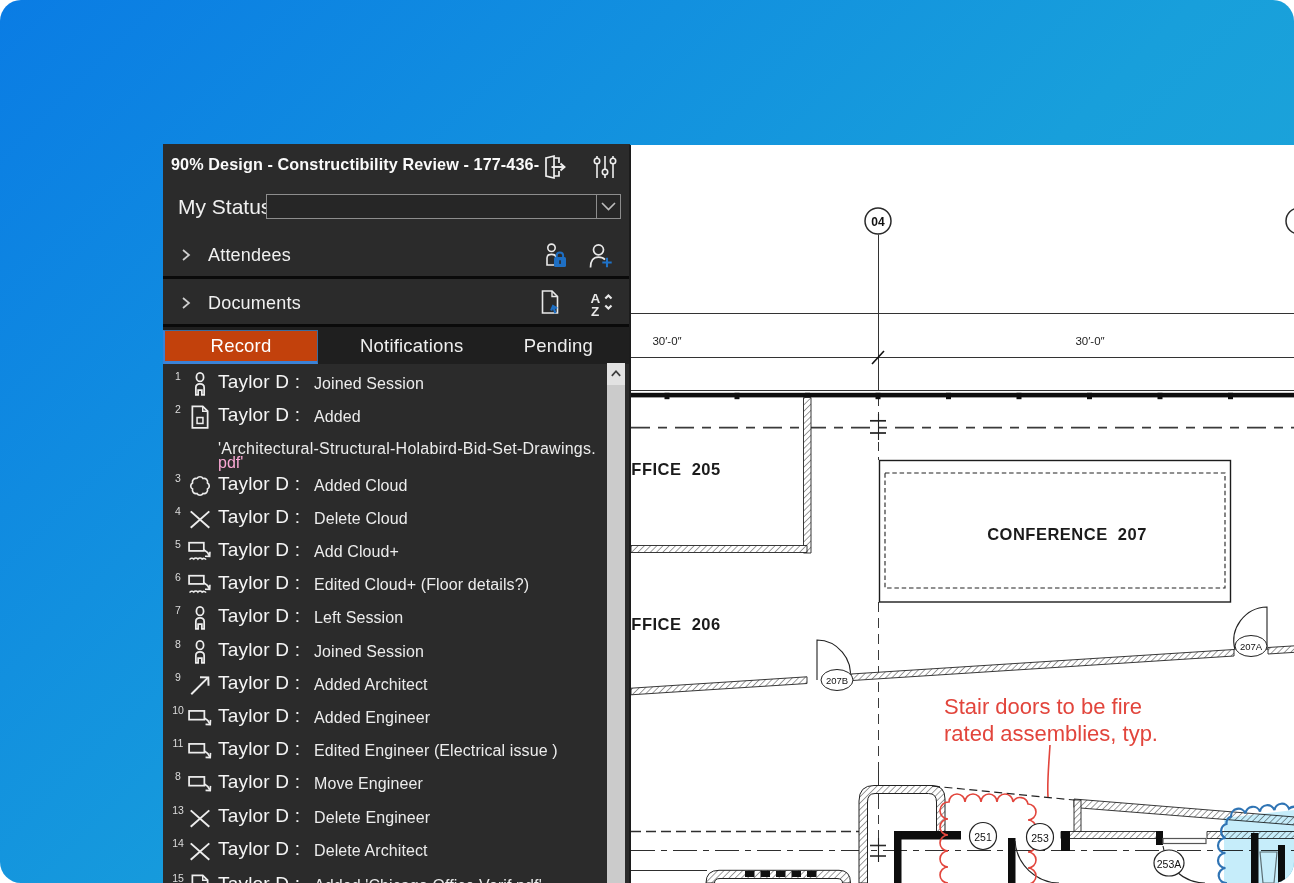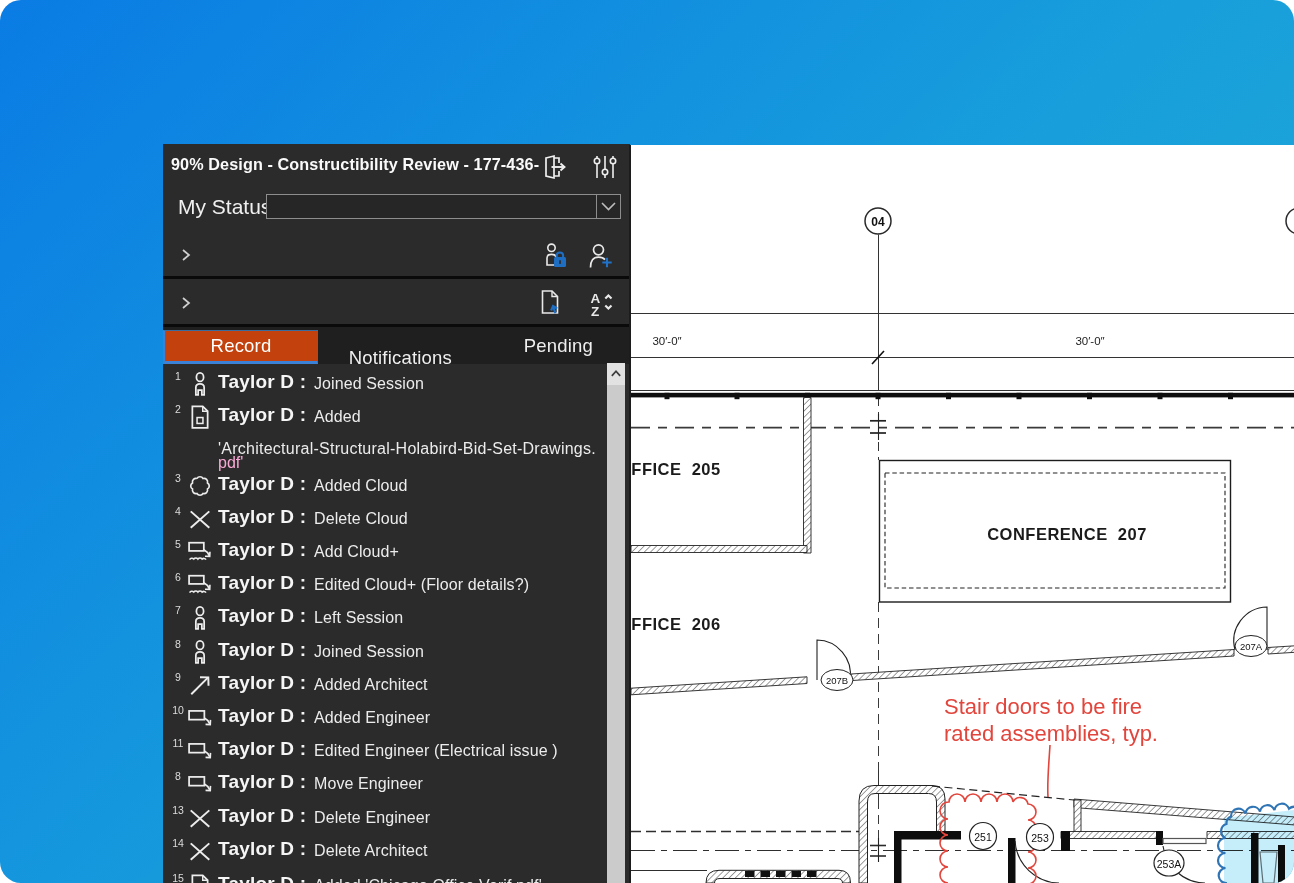--- a/index.html
+++ b/index.html
@@ -24,21 +24,21 @@
 #tabbar{position:absolute;left:0;top:183px;width:100%;height:37px;background:#1f1f1f;}
 #tabrec{position:absolute;left:0px;top:186px;width:155px;height:34px;background:#c2410c;
  border-left:2.5px solid #3b82d6;border-bottom:3px solid #3b82d6;border-top:1px solid #3a6c9e;border-right:1px solid #3a6c9e;
  color:#fff;font-size:18.5px;text-align:center;line-height:29px;letter-spacing:0.2px;}
 .tab{position:absolute;top:186px;height:32px;color:#efefef;font-size:18.5px;line-height:32px;letter-spacing:0.2px;}
 
 #list{position:absolute;left:0;top:220px;width:100%;height:519px;background:#2b2b2b;overflow:hidden;}
 .row{position:absolute;left:0;width:100%;height:24px;}
 .num{position:absolute;left:7px;top:-3px;font-size:10.5px;color:#dcdcdc;width:16px;text-align:center;}
 .ric{position:absolute;left:25px;top:-1px;width:24px;height:24px;}
-.who{position:absolute;left:55px;top:-2px;font-size:19px;font-weight:bold;color:#f5f5f5;letter-spacing:0.2px;}
+.who{position:absolute;left:55px;top:-2px;font-size:19px;font-weight:normal;color:#f5f5f5;letter-spacing:0.2px;}
 .act{position:absolute;left:151px;top:2px;font-size:16px;color:#ececec;letter-spacing:0.1px;}
 .wrap1{position:absolute;left:55px;top:76px;font-size:16px;color:#ececec;letter-spacing:0.25px;}
 .wrap2{position:absolute;left:55px;top:90px;font-size:16px;color:#f9a8d4;}
 
 #sbar{position:absolute;left:444px;top:219px;width:18px;height:520px;background:#cbcbcb;}
 #sbtn{position:absolute;left:0;top:0;width:18px;height:22px;background:#e2e2e2;}
 svg.lineart{position:absolute;left:0;top:0;}
 </style></head>
 <body>
 <div id="card">
@@ -51,43 +51,49 @@
         <use href="#i-filter"></use>
       </svg>
   <div id="mslabel">My Status:</div>
   <div id="msbox">
         <div class="dd">
           <svg style="position:absolute;left:3px;top:6px" width="17" height="11" viewBox="0 0 17 11">
             <path d="M2 2 L8.5 8.5 L15 2" stroke="#bdbdbd" stroke-width="1.6" fill="none"></path>
           </svg>
         </div>
       </div>
+  <div class="sect" style="top:95px;height:33px;line-height:33px;">
+        <span class="shead">Attendees</span>
+      </div>
   <svg class="chev" style="top:104px" viewBox="0 0 12 14">
         <path d="M3 2 L9 7 L3 12" stroke="#cfcfcf" stroke-width="1.7" fill="none"></path>
       </svg>
   <svg class="tic" style="left:380px;top:98px" viewBox="0 0 26 26">
         <use href="#i-perlock"></use>
       </svg>
   <svg class="tic" style="left:424px;top:99px" viewBox="0 0 26 26">
         <use href="#i-peradd"></use>
       </svg>
   <div class="divider" style="top:132px;height:3px;"></div>
+  <div class="sect" style="top:143px;height:33px;line-height:33px;">
+        <span class="shead">Documents</span>
+      </div>
   <svg class="chev" style="top:152px" viewBox="0 0 12 14">
         <path d="M3 2 L9 7 L3 12" stroke="#cfcfcf" stroke-width="1.7" fill="none"></path>
       </svg>
   <svg class="tic" style="left:375px;top:145px" viewBox="0 0 26 26">
         <use href="#i-pageup"></use>
       </svg>
   <svg class="tic" style="left:425px;top:146px" viewBox="0 0 26 26">
         <use href="#i-az"></use>
       </svg>
   <div class="divider" style="top:180px;height:2.5px;"></div>
   <div id="tabbar"></div>
   <div id="tabrec">Record</div>
-  <div class="tab" style="left:179px;width:110px;text-align:right;margin-top:12px;">Notifications</div>
+  <div class="tab" style="left:197px;width:110px;text-align:left;">Notifications</div>
   <div class="tab" style="left:352px;width:70px;text-align:right;margin-left:8px;">Pending</div>
   <div id="list">
 <div class="row" style="top:9.0px">
 <span class="num">1</span>
           <svg class="ric" viewBox="0 0 22 22">
             <use href="#i-person"></use>
           </svg>
           <span class="who">Taylor D :</span>
           <span class="act">Joined Session</span>
         </div>

